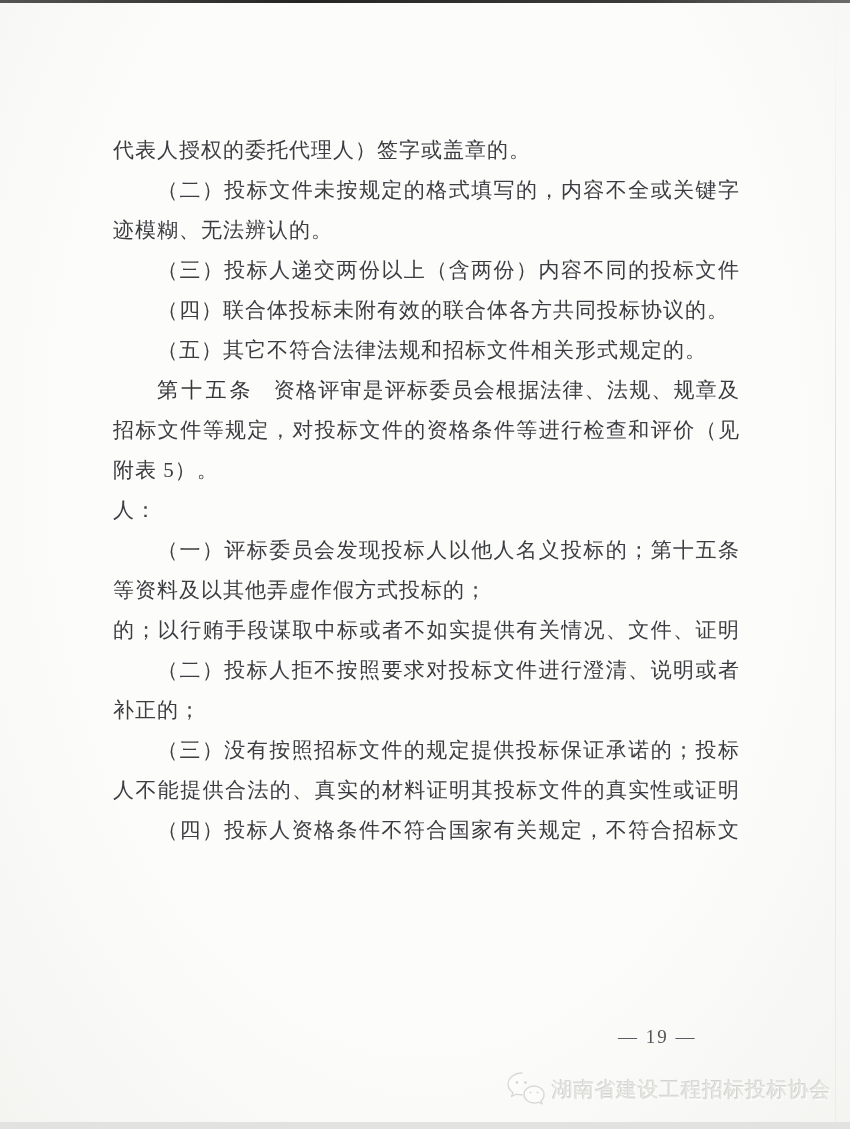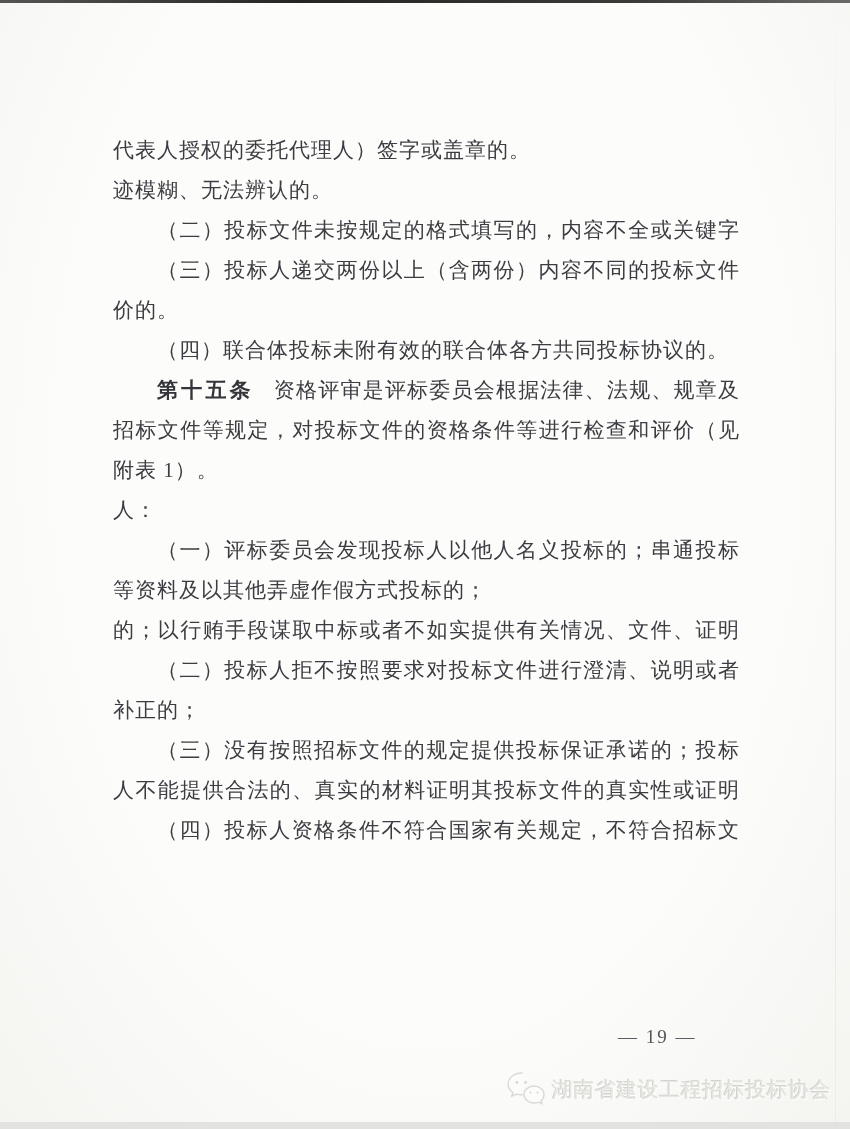--- a/index.html
+++ b/index.html
@@ -35,21 +35,21 @@
     white-space: nowrap; overflow: visible;
   }
   .line.justify {
     white-space: normal;
     text-align: justify;
     text-align-last: justify;
     overflow: hidden;
   }
   .line.indent { padding-left: 44px; }
   .line b.article-no {
-    font-weight: bold;
+    font-weight: normal;
     letter-spacing: 3px;
     margin-right: 20px;
     color: #34353a;
   }
   
   .page-number {
     position: absolute; left: 618px; top: 1026px;
     font-size: 19px; letter-spacing: 2px; color: #54555a;
     white-space: nowrap;
     font-family: Liberation Serif, serif;
@@ -70,30 +70,30 @@
 </head>
 <body>
 
 <div class="page">
 
   <div class="top-edge"></div>
   <div class="right-edge"></div>
 
   <div class="doc" id="doc-body">
       <div class="line">代表人授权的委托代理人）签字或盖章的。</div>
+      <div class="line indent justify">（二）投标文件未按规定的格式填写的，内容不全或关键字</div>
       <div class="line">迹模糊、无法辨认的。</div>
-      <div class="line indent justify">（二）投标文件未按规定的格式填写的，内容不全或关键字</div>
       <div class="line indent justify">（三）投标人递交两份以上（含两份）内容不同的投标文件</div>
-      <div class="line">价的。</div>
       <div class="line indent">（四）联合体投标未附有效的联合体各方共同投标协议的。</div>
+      <div class="line indent">（五）其它不符合法律法规和招标文件相关形式规定的。</div>
       <div class="line indent justify"><b class="article-no">第十五条</b>资格评审是评标委员会根据法律、法规、规章及</div>
       <div class="line justify">招标文件等规定，对投标文件的资格条件等进行检查和评价（见</div>
-      <div class="line">附表 1）。</div>
+      <div class="line">附表 5）。</div>
       <div class="line">人：</div>
-      <div class="line indent justify">（一）评标委员会发现投标人以他人名义投标的；串通投标</div>
+      <div class="line indent justify">（一）评标委员会发现投标人以他人名义投标的；第十五条</div>
       <div class="line">等资料及以其他弄虚作假方式投标的；</div>
       <div class="line justify">的；以行贿手段谋取中标或者不如实提供有关情况、文件、证明</div>
       <div class="line indent justify">（二）投标人拒不按照要求对投标文件进行澄清、说明或者</div>
       <div class="line">补正的；</div>
       <div class="line indent justify">（三）没有按照招标文件的规定提供投标保证承诺的；投标</div>
       <div class="line justify">人不能提供合法的、真实的材料证明其投标文件的真实性或证明</div>
       <div class="line indent justify">（四）投标人资格条件不符合国家有关规定，不符合招标文</div>
     </div>
 
   <div class="page-number">— 19 —</div>

